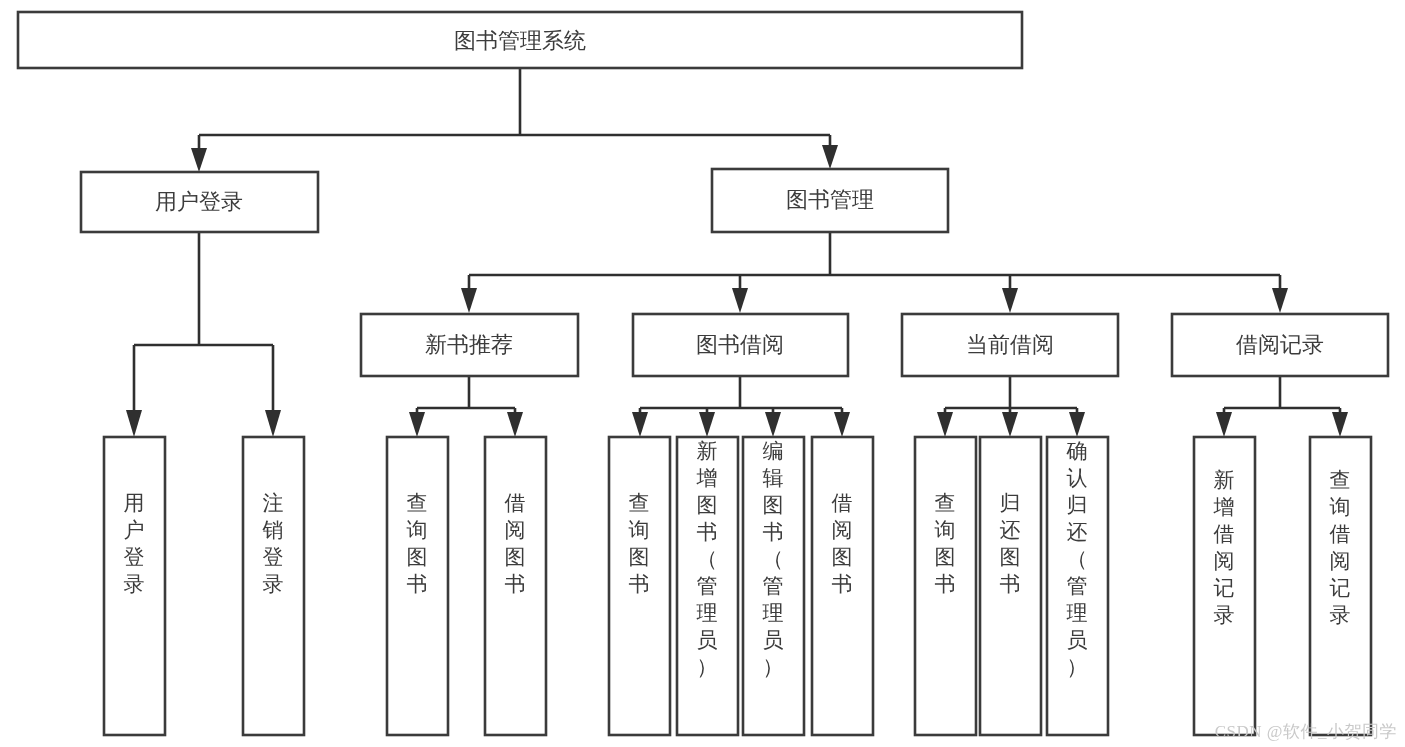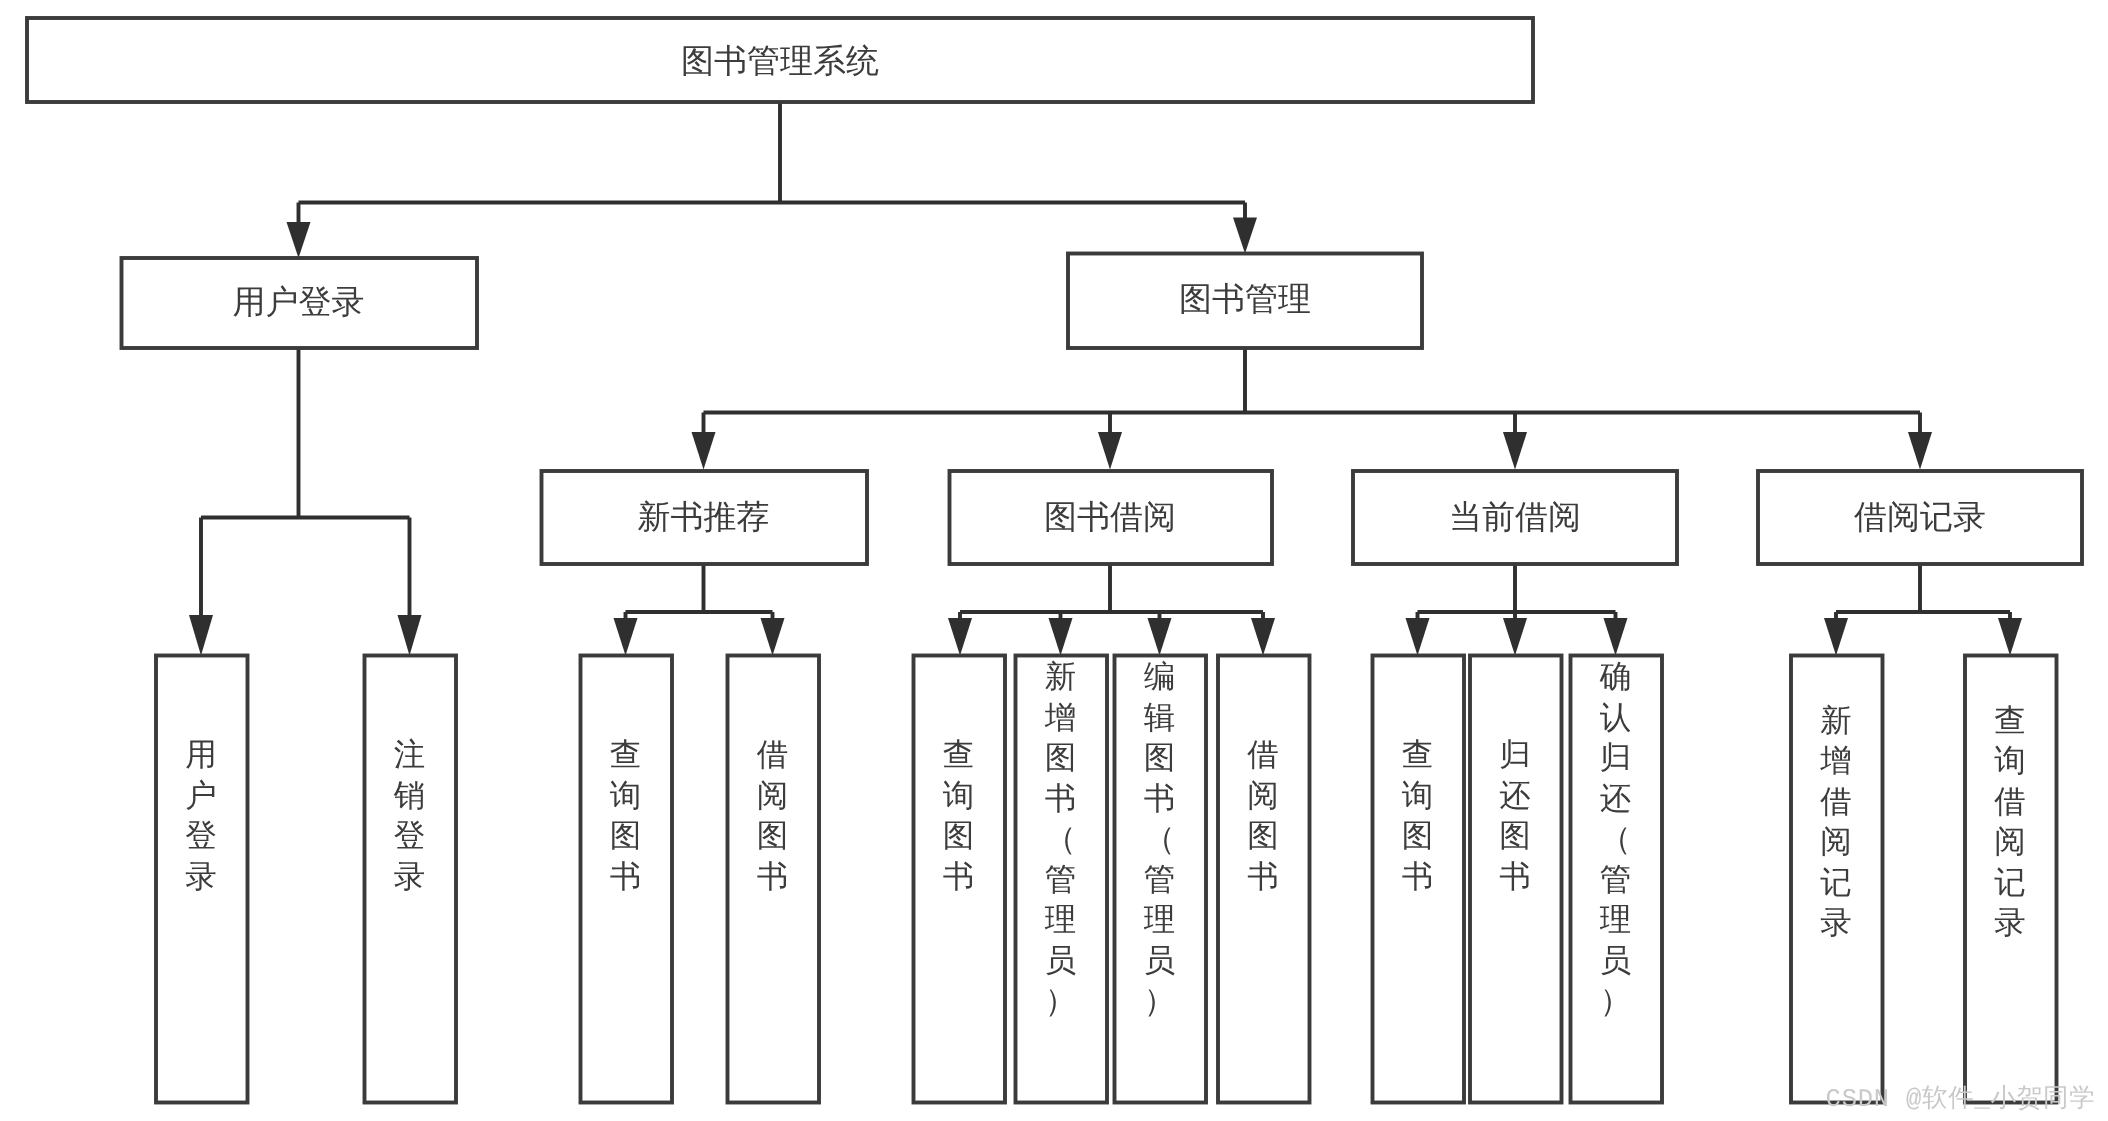--- a/index.html
+++ b/index.html
@@ -45,21 +45,21 @@
   .arrow-head {
     fill: #2f2f2f;
     stroke: none;
   }
   .watermark {
     position: absolute;
     right: 8px;
     bottom: 4px;
     color: #c9c9c9;
     font-size: 17px;
-    font-family: Liberation Mono, monospace;
+    font-family: Liberation Serif, serif;
     letter-spacing: 0.5px;
     white-space: nowrap;
     pointer-events: none;
   }
 </style>
 </head>
 <body>
 
 <svg id="diagram" viewBox="0 0 1405 747" xmlns="http://www.w3.org/2000/svg">
 

